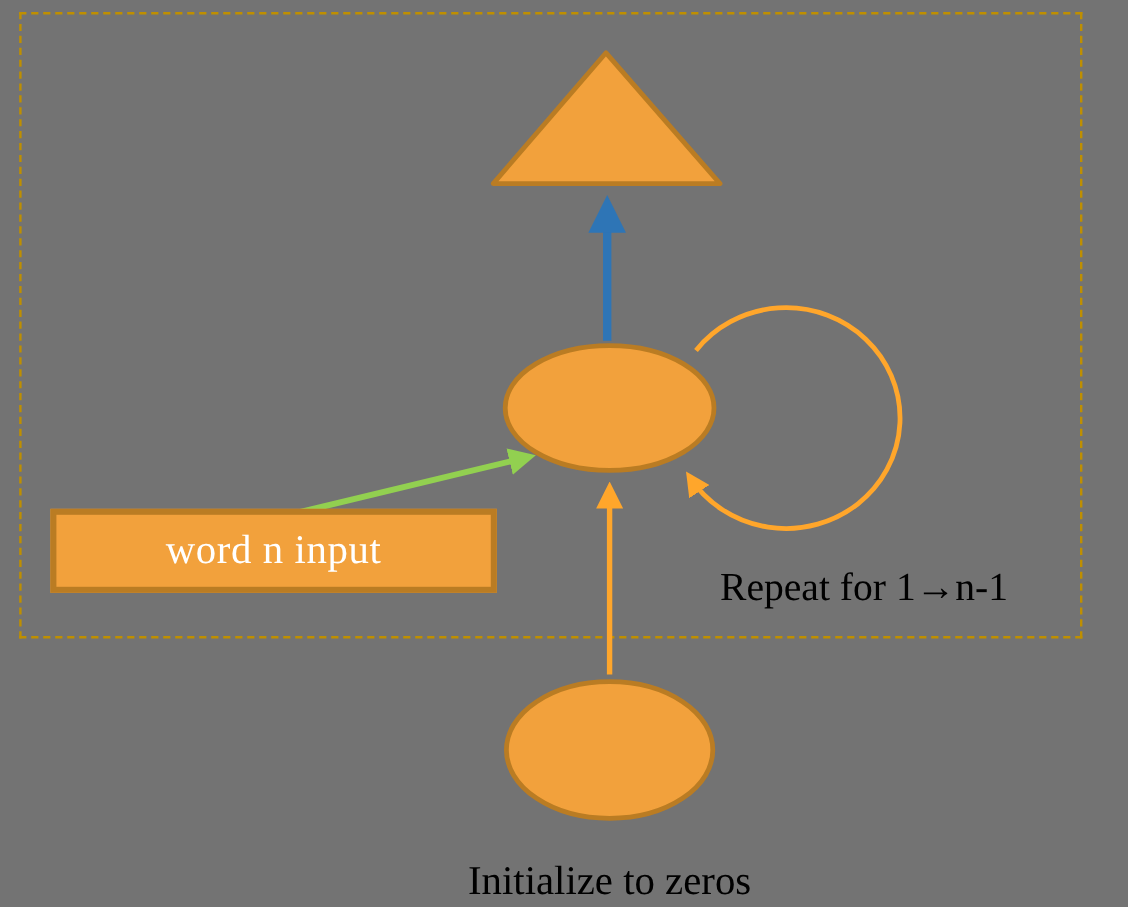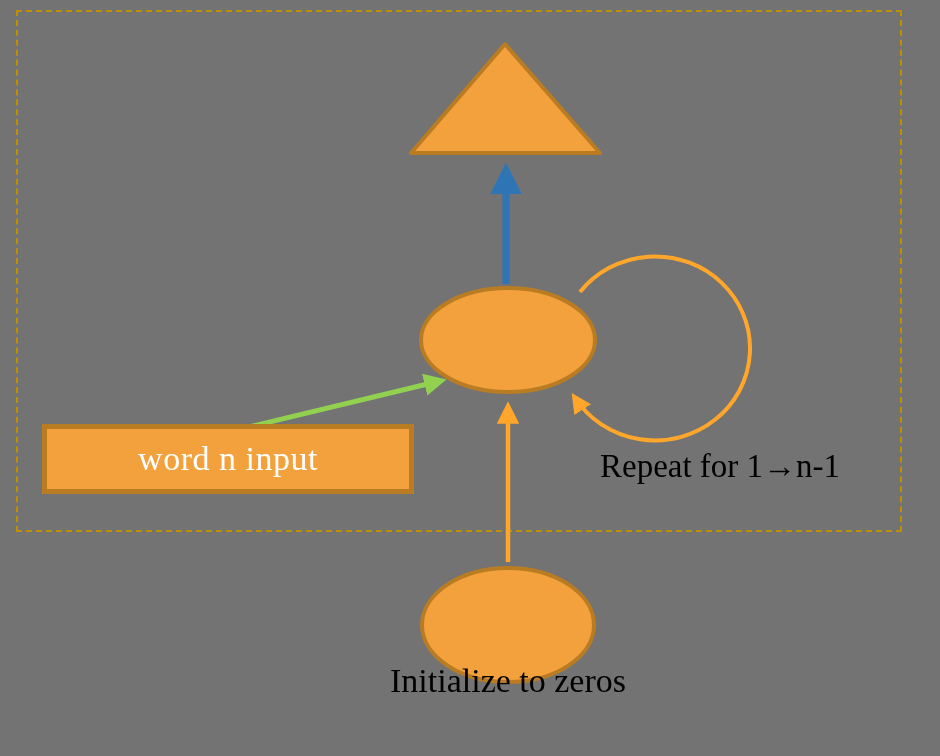--- a/index.html
+++ b/index.html
@@ -62,29 +62,29 @@
     display: flex;
     align-items: center;
     justify-content: center;
     color: var(--text-light, #FFFFFF);
     font-size: 34px;
     letter-spacing: 0.5px;
   }
   #repeat-label {
     position: absolute;
     left: 600px;
-    top: 448px;
+    top: 472px;
     font-size: 33px;
     color: var(--text-dark, #000000);
     white-space: nowrap;
   }
   #initialize-label {
     position: absolute;
     left: 508px;
-    top: 662px;
+    top: 716px;
     transform: translateX(-50%);
     font-size: 34px;
     color: var(--text-dark, #000000);
     white-space: nowrap;
   }
 </style>
 </head>
 <body>
 
 <div id="canvas">

